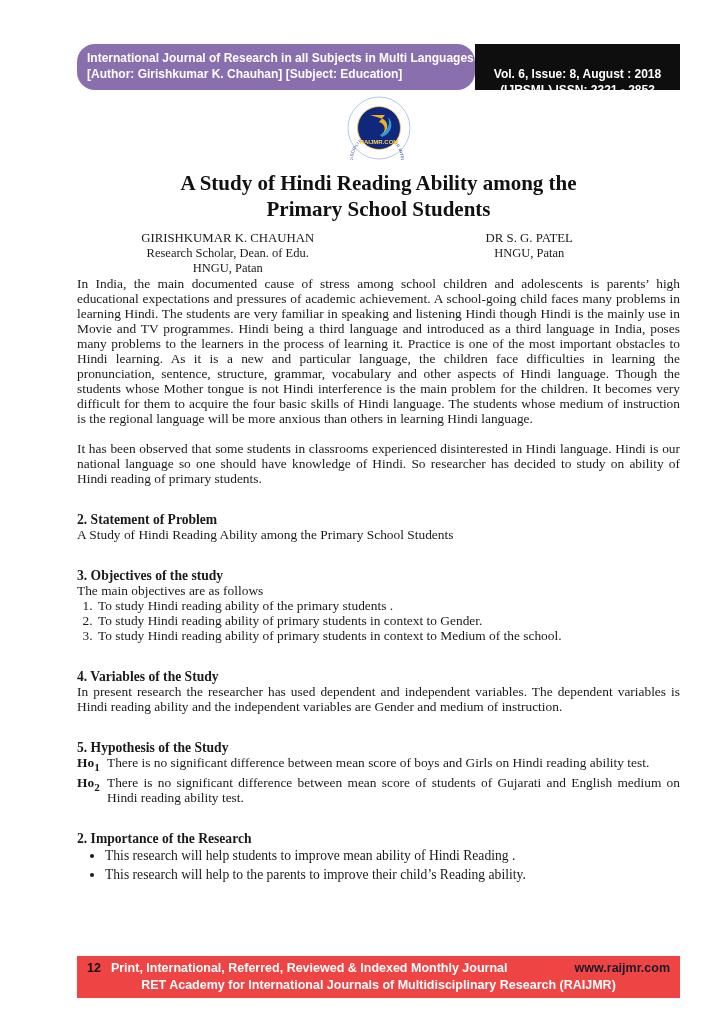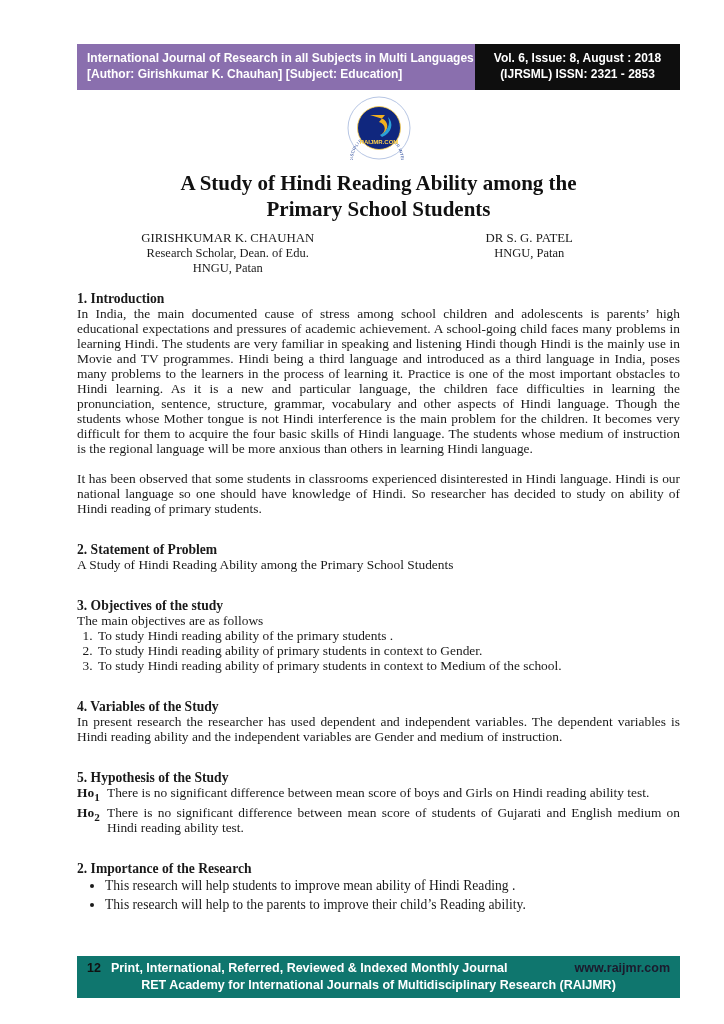--- a/index.html
+++ b/index.html
@@ -8,24 +8,24 @@
     position:relative; width:724px; height:1024px; background:#ffffff;
     font-family:"Liberation Serif", serif; color:#1a1a1a; overflow:hidden;
   }
   .col { position:absolute; left:77px; top:44px; width:603px; }
 
   
   .header-band { display:flex; width:603px; height:46px; }
   .header-left {
     flex:1; background:#8a6fae; color:#ffffff; padding:6px 4px 6px 10px;
     font-family:"Liberation Sans", sans-serif; font-weight:bold; font-size:12px;
-    line-height:16px; white-space:nowrap; overflow:hidden;
+    line-height:16px; white-space:nowrap; overflow:hidden;border-radius:18px;
   }
   .header-right {
-    width:205px; background:#0e0e0e; color:#ffffff; padding:6px 4px;
+    width:205px; background:#0e0e0e; color:#ffffff; padding:22px 4px;
     font-family:"Liberation Sans", sans-serif; font-weight:bold; font-size:12px;
     line-height:16px; text-align:center; white-space:nowrap;
   }
 
   
   .logo-wrap { margin-top:6px; height:64px; display:flex; justify-content:center; }
 
   
   .title {
     margin-top:10px; text-align:center; font-size:21px; line-height:26px;
@@ -44,21 +44,21 @@
   .obj-list { margin-left:19px; font-size:13.4px; line-height:15px; }
   .obj-list li { padding-left:2px; }
   .hyp-item { display:flex; font-size:13.4px; line-height:15px; }
   .hyp-label { width:30px; font-weight:bold; flex:none; }
   .hyp-text { flex:1; text-align:justify; }
   .imp-list { margin-left:28px; list-style:disc; font-size:13.6px; line-height:19px; }
 
   
   .footer-band {
     position:absolute; left:77px; top:956px; width:603px; height:42px;
-    background:#0f766e; font-family:"Liberation Sans", sans-serif; font-weight:bold;
+    background:#ef4444; font-family:"Liberation Sans", sans-serif; font-weight:bold;
     font-size:12.5px; color:#ffffff; padding:4px 10px 0 10px; line-height:17px;
   }
   .footer-line1 { display:flex; align-items:baseline; }
   .footer-page { color:#111111; margin-right:10px; }
   .footer-text1 { flex:1; }
   .footer-site { color:#1b1b2e; cursor:pointer; }
   .footer-line2 { text-align:center; }
 </style>
 </head>
 <body>
@@ -103,21 +103,20 @@
         <div class="author-name">GIRISHKUMAR K. CHAUHAN</div>
         <div>Research Scholar, Dean. of Edu.</div>
         <div>HNGU, Patan</div>
       </div>
       <div class="author">
         <div class="author-name">DR S. G. PATEL</div>
         <div>HNGU, Patan</div>
       </div>
     </div>
 
-    <div class="section-heading mt-intro">1. Introduction</div>
     <div class="body-text">In India, the main documented cause of stress among school children and adolescents is parents’ high educational expectations and pressures of academic achievement. A school-going child faces many problems in learning Hindi. The students are very familiar in speaking and listening Hindi though Hindi is the mainly use in Movie and TV programmes. Hindi being a third language and introduced as a third language in India, poses many problems to the learners in the process of learning it. Practice is one of the most important obstacles to Hindi learning. As it is a new and particular language, the children face difficulties in learning the pronunciation, sentence, structure, grammar, vocabulary and other aspects of Hindi language. Though the students whose Mother tongue is not Hindi interference is the main problem for the children. It becomes very difficult for them to acquire the four basic skills of Hindi language. The students whose medium of instruction is the regional language will be more anxious than others in learning Hindi language.</div>
     <div class="body-text mt-para">It has been observed that some students in classrooms experienced disinterested in Hindi language. Hindi is our national language so one should have knowledge of Hindi. So researcher has decided to study on ability of Hindi reading of primary students.</div>
 
     <div class="section-heading mt-section">2. Statement of Problem</div>
     <div class="body-text">A Study of Hindi Reading Ability among the Primary School Students</div>
 
     <div class="section-heading mt-section">3. Objectives of the study</div>
     <div class="body-text">The main objectives are as follows</div>
     <ol class="obj-list">
       <li>To study Hindi reading  ability  of the primary students .</li>

